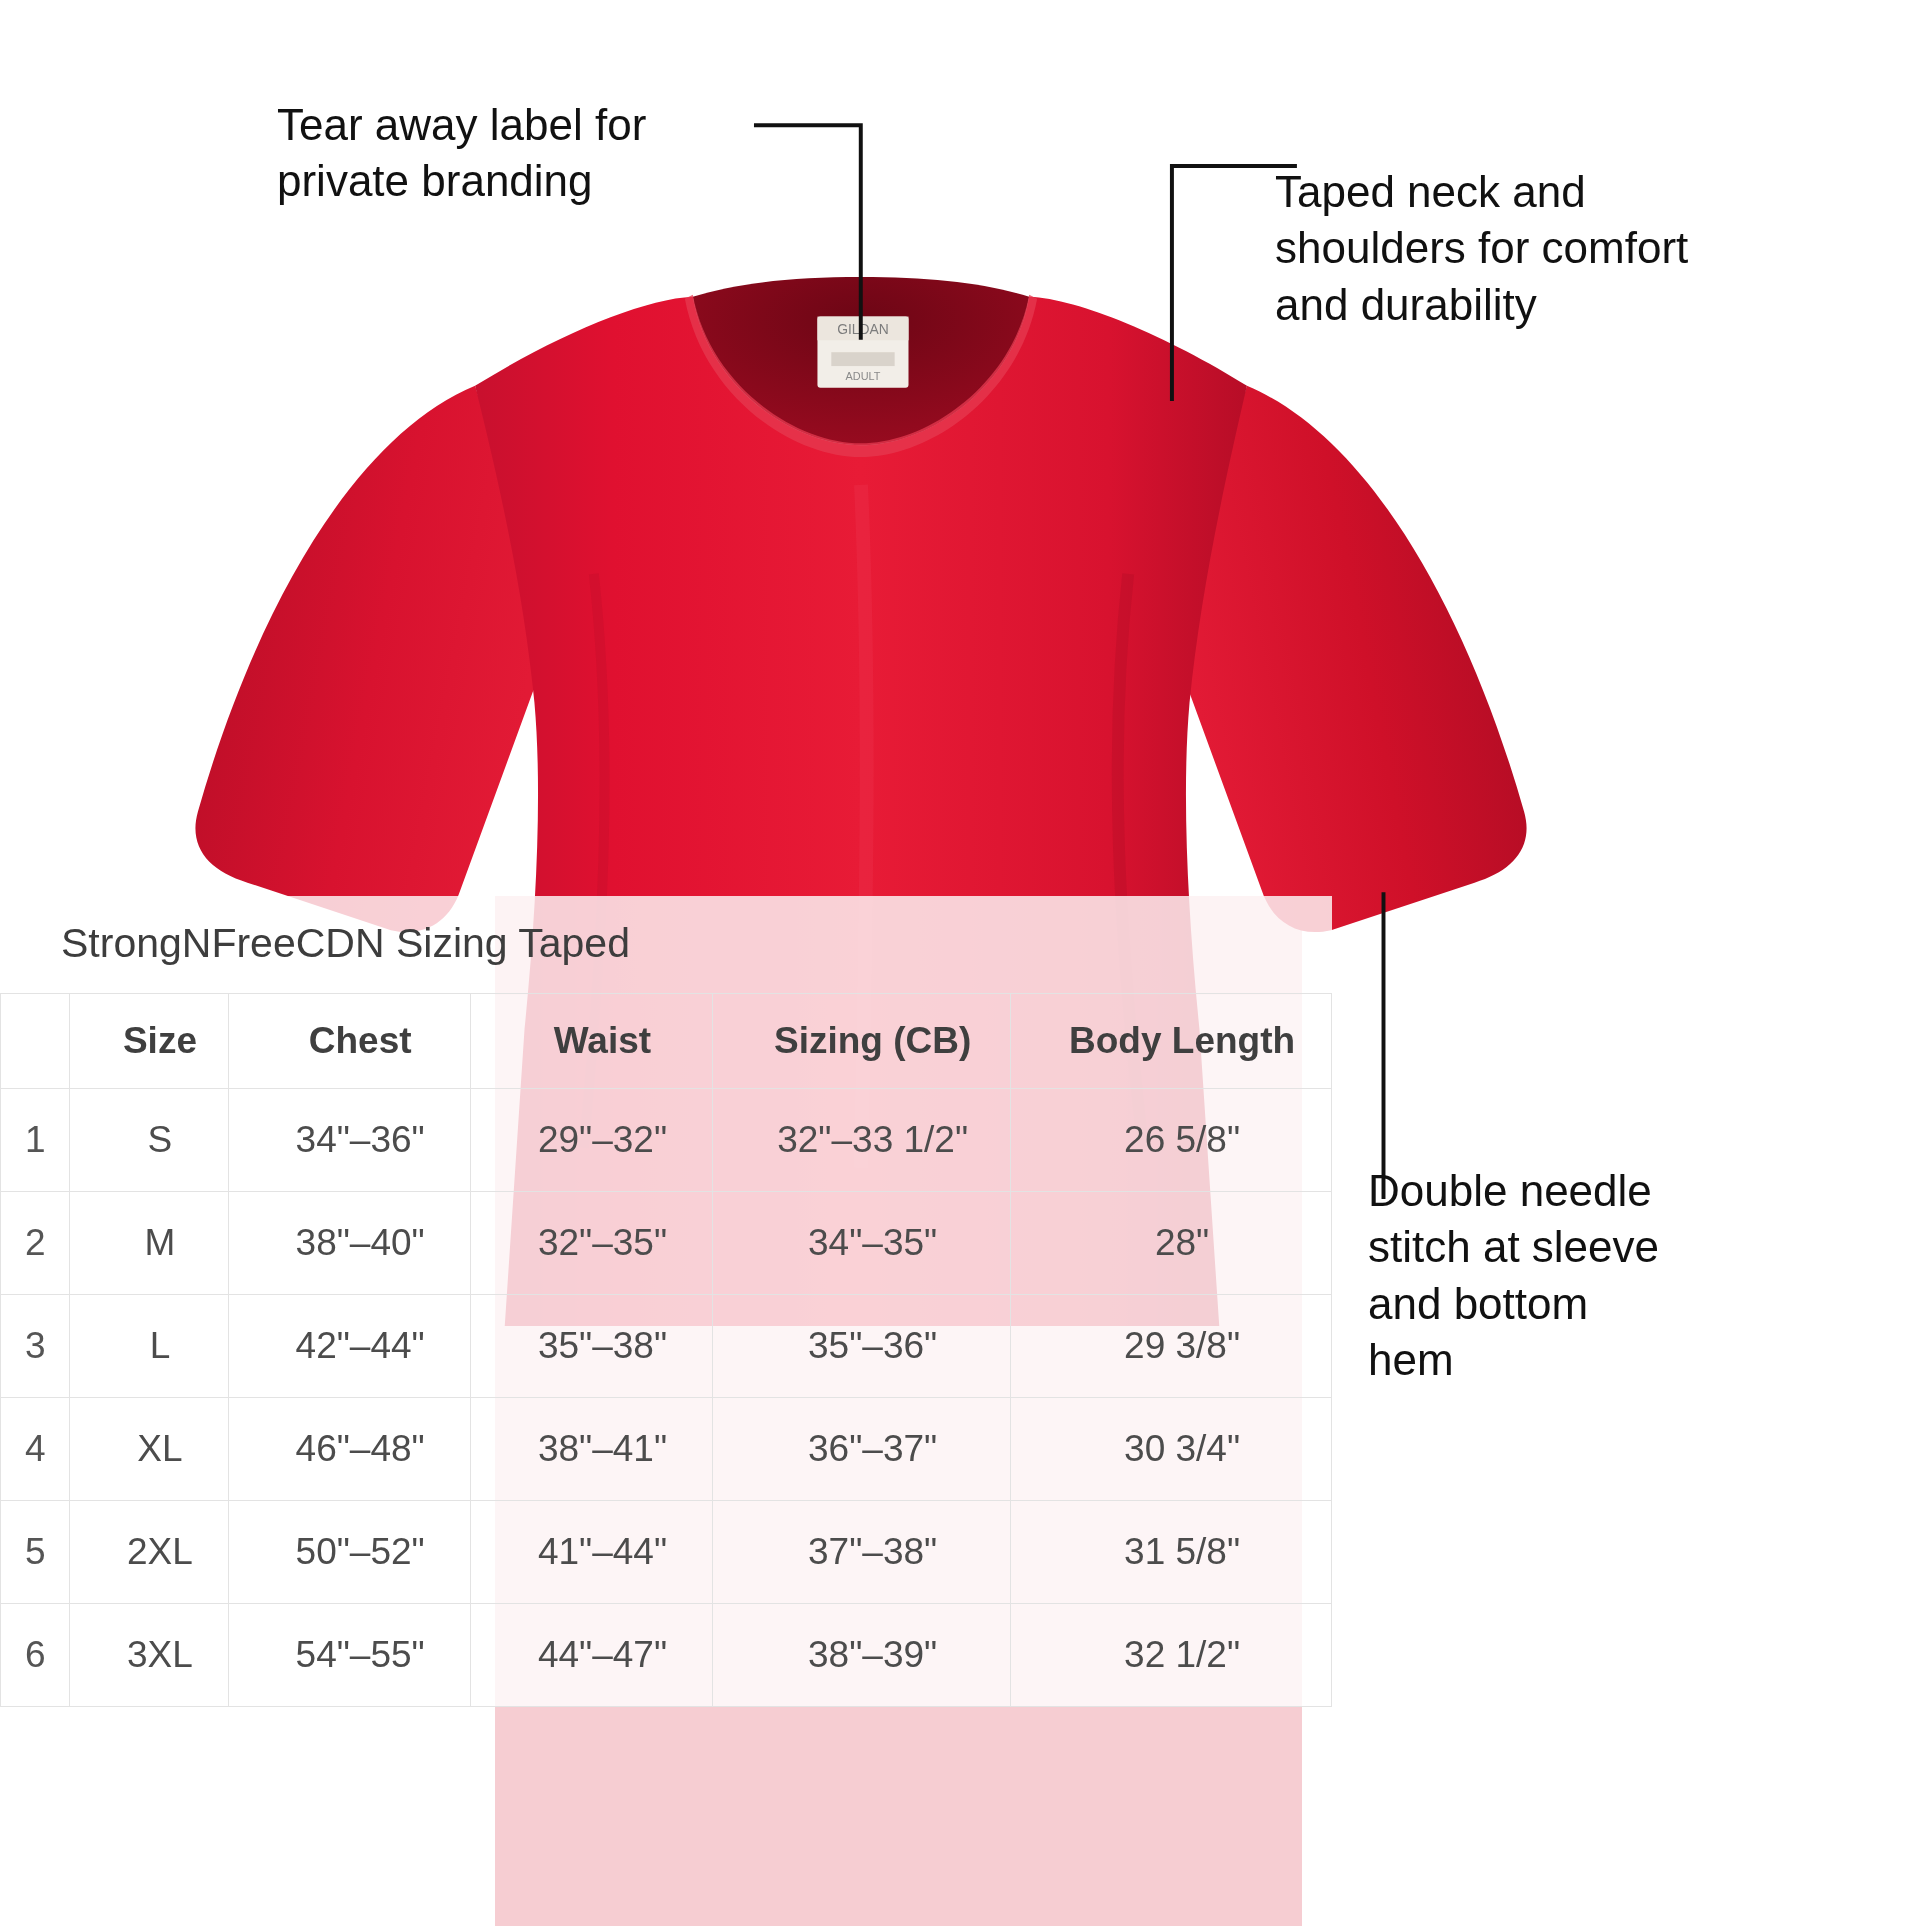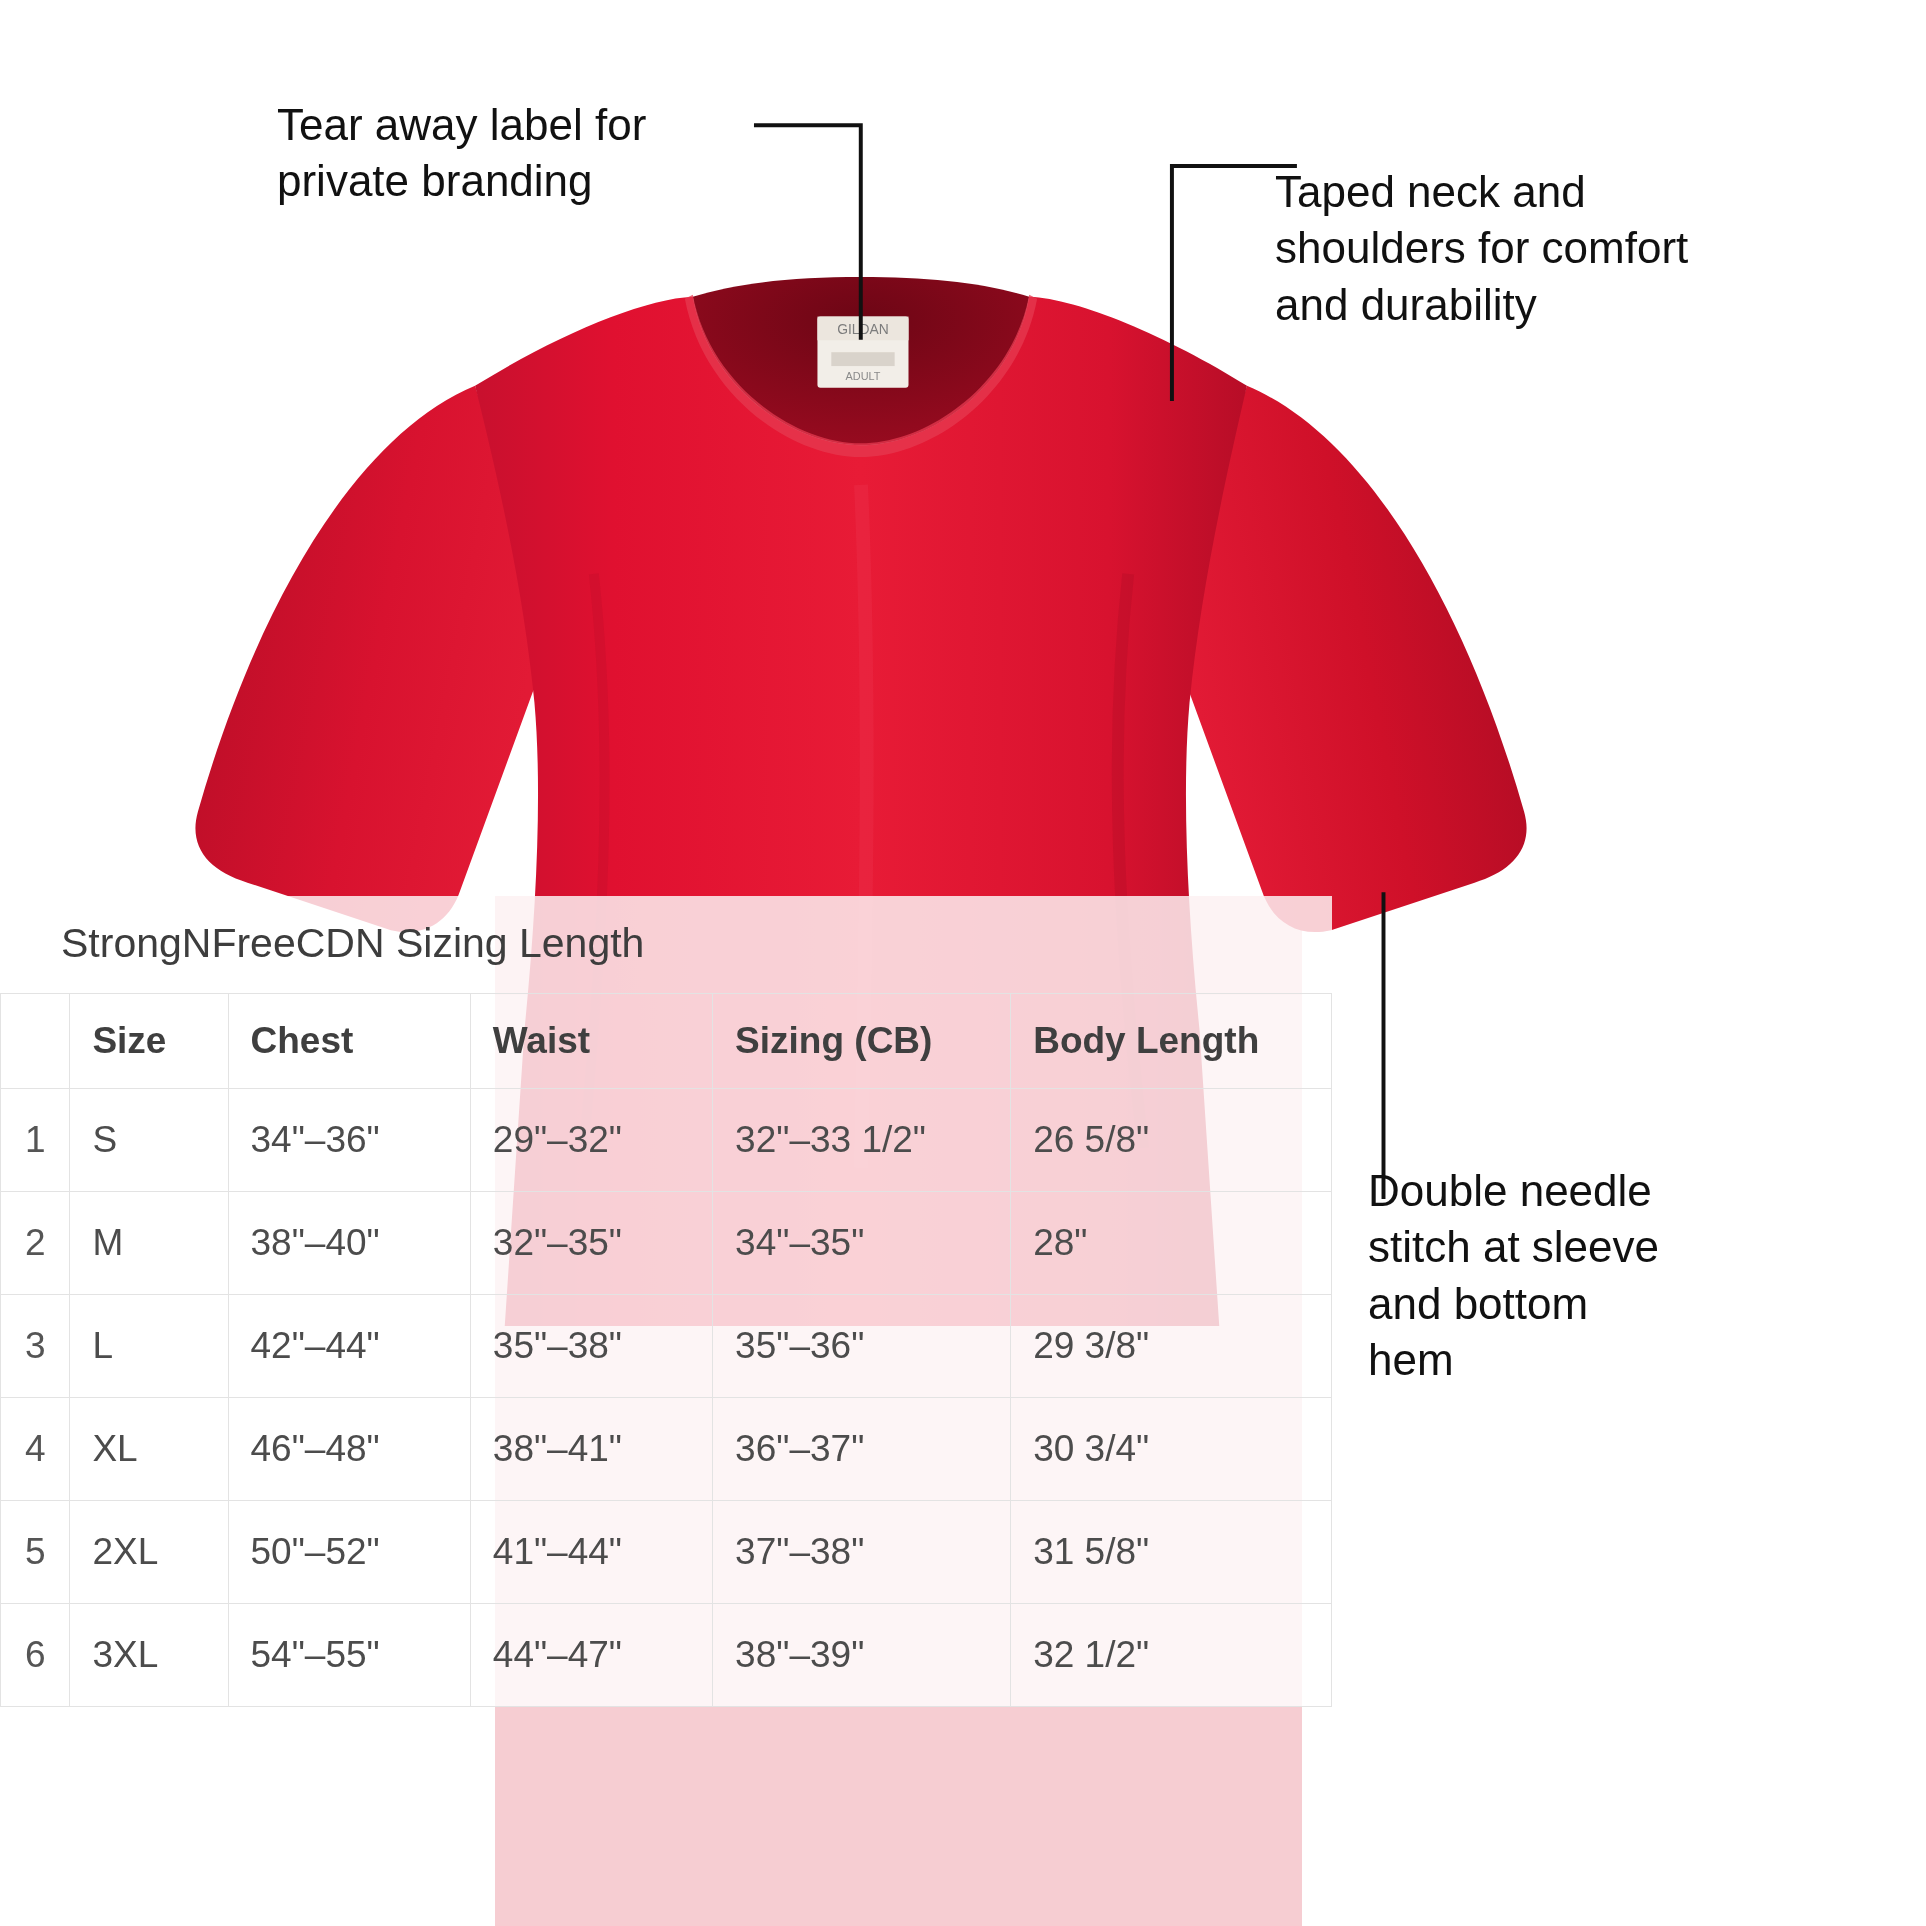--- a/index.html
+++ b/index.html
@@ -60,21 +60,21 @@
   table.sizing {
     border-collapse: collapse;
     width: 1332px;
     background: rgba(255,255,255,0.80);
     table-layout: fixed;
   }
   table.sizing th, table.sizing td {
     border: 1px solid #e3e3e3;
     font-size: 37px;
     color: #4c4c4c;
-    text-align: left;
+    text-align: center;
     padding: 30px 0 30px 22px;
     font-family: "Liberation Sans", sans-serif;
     white-space: nowrap;
     overflow: hidden;
   }
   table.sizing th {
     font-weight: bold;
     color: #3f3f3f;
     padding-top: 26px;
     padding-bottom: 26px;
@@ -199,21 +199,21 @@
 <div class="callout" id="callout-taped">Taped neck and
 shoulders for comfort
 and durability</div>
 
 <div class="callout" id="callout-double">Double needle
 stitch at sleeve
 and bottom
 hem</div>
 
 <div id="sizing-panel">
-  <div id="sizing-title">StrongNFreeCDN Sizing Length</div>
+  <div id="sizing-title">StrongNFreeCDN Sizing Taped</div>
 
   <table class="sizing">
     <colgroup>
       <col class="c-num">
         <col class="c-size">
         <col class="c-chest">
       <col class="c-waist">
         <col class="c-slv">
         <col class="c-body">
     </colgroup>

